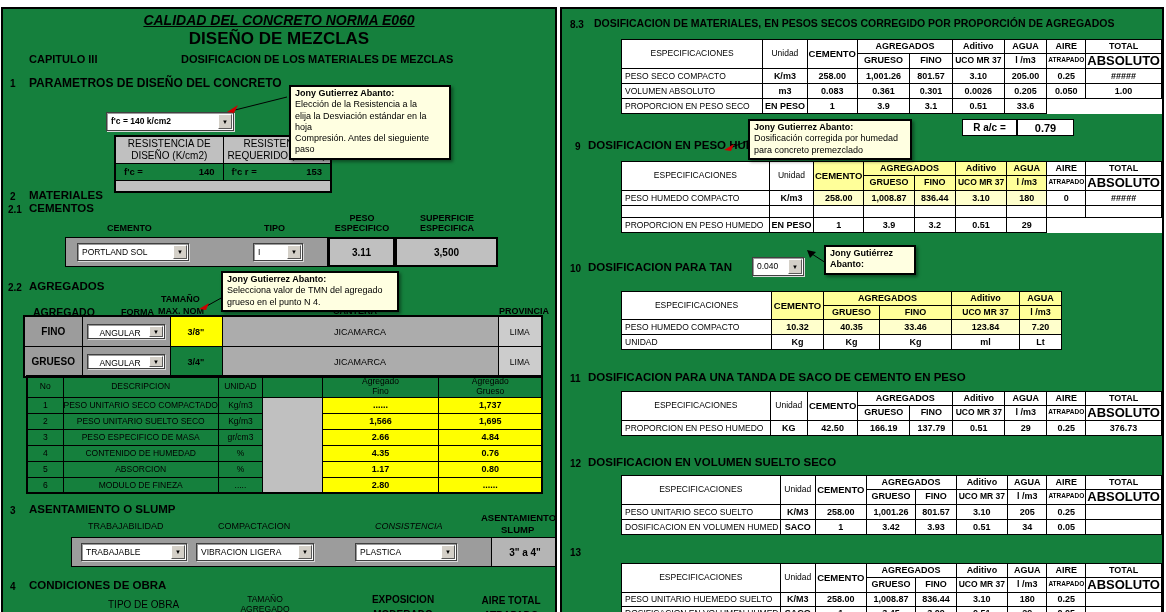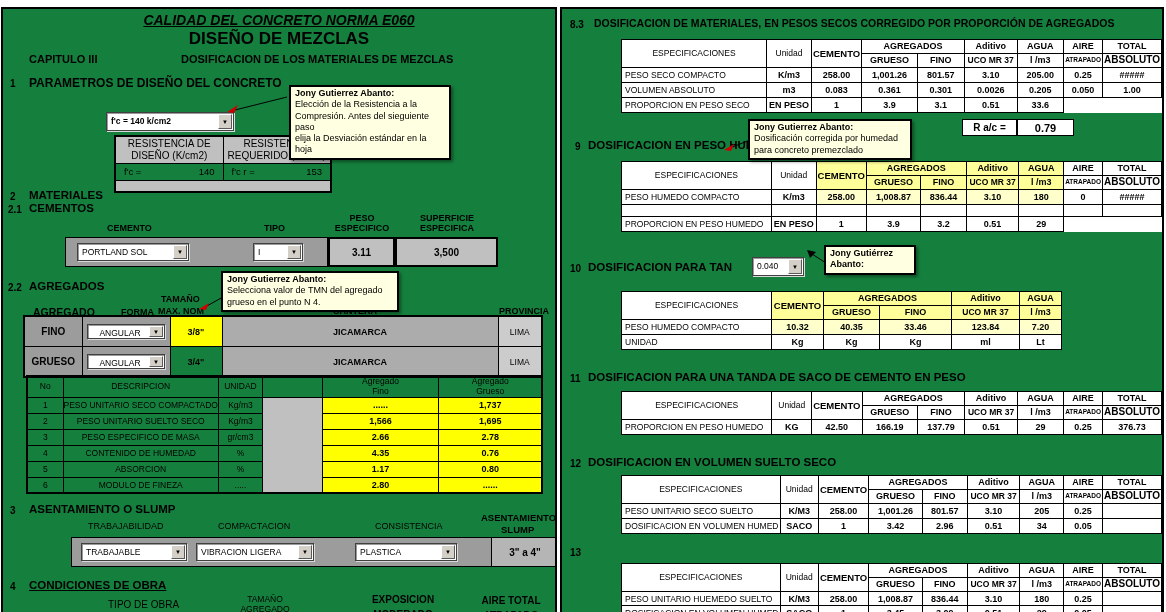--- a/index.html
+++ b/index.html
@@ -27,32 +27,32 @@
   .sectitle { position:absolute; font-weight:bold; font-size:11.5px; white-space:nowrap; }
   .lbl { position:absolute; font-size:9px; white-space:nowrap; }
 
   
   table { border-collapse:collapse; table-layout:fixed; }
   th, td { border:1px solid #000; overflow:hidden; white-space:nowrap; }
 
   
   .res { position:absolute; left:111px; top:126px; border:2px solid #000; }
   .res th { background:#C0C0C0; font-size:10px; font-weight:normal; height:27px; width:108px; text-align:center; line-height:1.2; }
-  .res td { height:17px; font-size:9.5px; font-weight:normal; padding:0 8px; }
+  .res td { height:17px; font-size:9.5px; font-weight:bold; padding:0 8px; }
   .res .fill { background:#C0C0C0; height:12px; }
   .res .vrow span { float:right; }
 
   
   .agg { position:absolute; left:20px; top:306px; border:2px solid #000; }
   .agg td { height:19px; font-size:9px; text-align:center; }
   .agg .alabel { background:#9C9C9C; font-weight:bold; font-size:10px; }
   .agg .aforma { background:#9C9C9C; position:relative; }
   .agg .atam { font-weight:bold; font-size:9px; }
   .agg .atam.hl { background:#FFFF00; }
-  .agg .acant { background:#ACACAC; font-weight:bold; }
+  .agg .acant { background:#ACACAC; font-weight:normal; }
   .agg .aprov { background:#CCCCCC; font-size:8.5px; }
   .agg .combo { position:relative; margin:7px auto; width:78px; height:15px; }
 
   
   .props { position:absolute; left:23px; top:366px; border:2px solid #000; }
   .props th { height:13px; font-size:8.5px; font-weight:normal; text-align:center; line-height:1.15; }
   .props td { height:16px; font-size:8.5px; text-align:center; }
   .props td:nth-child(4) { background:#C0C0C0; border-top:none; border-bottom:none; }
   .props td:nth-child(5), .props td:nth-child(6) { background:#FFFF00; font-weight:bold; font-size:9px; }
 
@@ -62,21 +62,21 @@
 
   
   .rt { position:absolute; background:#fff;margin-left:32px; }
   .rt th { height:14px; font-size:9px; font-weight:bold; text-align:center; line-height:1.05; padding:0 1px; }
   .rt td { height:15px; font-size:9px; font-weight:bold; text-align:center; padding:0 1px; }
   .rt td:first-child { text-align:left; font-weight:normal; font-size:8.5px; padding-left:3px; }
   .rt .h-spec, .rt .h-unid { font-weight:normal; font-size:8.5px; }
   .rt .h-cem { font-size:9.5px; }
   .rt .h-uco { font-size:8.5px; }
   .rt .h-atr { font-size:6.5px; }
-  .rt .h-abs { font-size:10px; }
+  .rt .h-abs { font-size:13px; }
   .t9 thead tr:first-child th:nth-child(n+3):nth-child(-n+6),
   .t9 thead tr:last-child th:nth-child(-n+4) { background:#FFFF99; }
   .t9 tbody tr:first-child td:nth-child(n+3):nth-child(-n+7) { background:#FFFFCC; }
   .t9 tbody tr:nth-child(2) td { height:12px; }
   .t83 tbody tr:nth-child(3) td:nth-child(n+8),
   .t9 tbody tr:nth-child(3) td:nth-child(n+8) { border:none; }
   .t10 thead tr:first-child th:nth-child(n+2), .t10 thead tr:last-child th { background:#FFFF99; }
   .t10 tbody tr:first-child td:nth-child(n+2) { background:#FFFFCC; }
   .t13 td { height:14px; }
 
@@ -102,22 +102,22 @@
     <span class="txt b">f'c = 140 k/cm2</span>
     <span class="btn">▼</span>
   </div>
   <svg class="leader" style="left:222px;top:86px;" width="66" height="20">
     <line x1="62" y1="2" x2="10" y2="15" stroke="#000" stroke-width="1"></line>
     <polygon points="2,17 13,10 9,18" fill="#CC0000"></polygon>
   </svg>
   <div class="comment" style="left:286px;top:76px;width:162px;">
     <div class="ct">Jony Gutierrez Abanto:</div>
     <div>Elección de la Resistencia a la</div>
+    <div>elija la Desviación estándar en la hoja</div>
     <div>Compresión. Antes del sieguiente paso</div>
-    <div>elija la Desviación estándar en la hoja</div>
   </div>
 
   <table class="res">
     <tbody>
         <tr>
       <th>
             <div>RESISTENCIA DE</div>
             <div>DISEÑO (K/cm2)</div>
           </th>
       <th>
@@ -266,21 +266,21 @@
           <td></td>
           <td>1,566</td>
           <td>1,695</td>
         </tr>
         <tr>
           <td>3</td>
           <td>PESO ESPECIFICO  DE MASA</td>
           <td>gr/cm3</td>
           <td></td>
           <td>2.66</td>
-          <td>2.78</td>
+          <td>4.84</td>
         </tr>
         <tr>
           <td>4</td>
           <td>CONTENIDO DE HUMEDAD</td>
           <td>%</td>
           <td></td>
           <td>4.35</td>
           <td>0.76</td>
         </tr>
         <tr>
@@ -299,41 +299,41 @@
           <td>2.80</td>
           <td>......</td>
         </tr>
       </tbody>
   </table>
 
   <div class="secnum" style="left:7px;top:496px;">3</div>
   <div class="sectitle" style="left:26px;top:494px;">ASENTAMIENTO  O SLUMP</div>
   <div class="lbl" style="left:85px;top:512px;">TRABAJABILIDAD</div>
   <div class="lbl" style="left:215px;top:512px;">COMPACTACION</div>
-  <div class="lbl" style="left:372px;top:512px;">CONSISTENCIA</div>
+  <div class="lbl" style="left:372px;top:512px;font-style:italic;">CONSISTENCIA</div>
   <div class="lbl b" style="left:478px;top:503px;font-size:9.5px;">ASENTAMIENTO</div>
   <div class="lbl b" style="left:498px;top:515px;font-size:9.5px;">SLUMP</div>
 
   <div class="band" style="left:68px;top:528px;width:488px;height:30px;"></div>
   <div class="combo" style="left:78px;top:534px;width:106px;height:18px;">
     <span class="txt">TRABAJABLE</span>
     <span class="btn">▼</span>
   </div>
   <div class="combo" style="left:193px;top:534px;width:118px;height:18px;">
     <span class="txt">VIBRACION LIGERA</span>
     <span class="btn">▼</span>
   </div>
   <div class="combo" style="left:352px;top:534px;width:102px;height:18px;">
     <span class="txt">PLASTICA</span>
     <span class="btn">▼</span>
   </div>
   <div class="gcell" style="left:488px;top:528px;width:68px;height:30px;background:#B5B5B5;border-width:1px;">3"  a  4"</div>
 
   <div class="secnum" style="left:7px;top:572px;">4</div>
-  <div class="sectitle" style="left:26px;top:570px;text-decoration:underline;">CONDICIONES DE OBRA</div>
+  <div class="sectitle" style="left:26px;top:570px;">CONDICIONES DE OBRA</div>
   <div class="lbl" style="left:105px;top:590px;font-size:10px;">TIPO DE OBRA</div>
   <div class="lbl ctr" style="left:230px;top:585px;width:64px;font-size:8.5px;">
       <div>TAMAÑO</div>
       <div>AGREGADO</div>
     </div>
   <div class="lbl b ctr" style="left:360px;top:584px;width:80px;font-size:10px;line-height:1.45;">
       <div>EXPOSICION</div>
       <div>MODERADO</div>
     </div>
   <div class="lbl b ctr" style="left:468px;top:585px;width:80px;font-size:10px;line-height:1.45;">
@@ -651,21 +651,21 @@
           <td>3.10</td>
           <td>205</td>
           <td>0.25</td>
           <td></td>
         </tr>
         <tr>
           <td>DOSIFICACION EN VOLUMEN HUMED</td>
           <td>SACO</td>
           <td>1</td>
           <td>3.42</td>
-          <td>2.96</td>
+          <td>3.93</td>
           <td>0.51</td>
           <td>34</td>
           <td>0.05</td>
           <td></td>
         </tr>
       </tbody>
   </table>
 
   <div class="secnum" style="left:8px;top:538px;">13</div>
   <table class="rt t13" style="left:27px;top:554px;">

